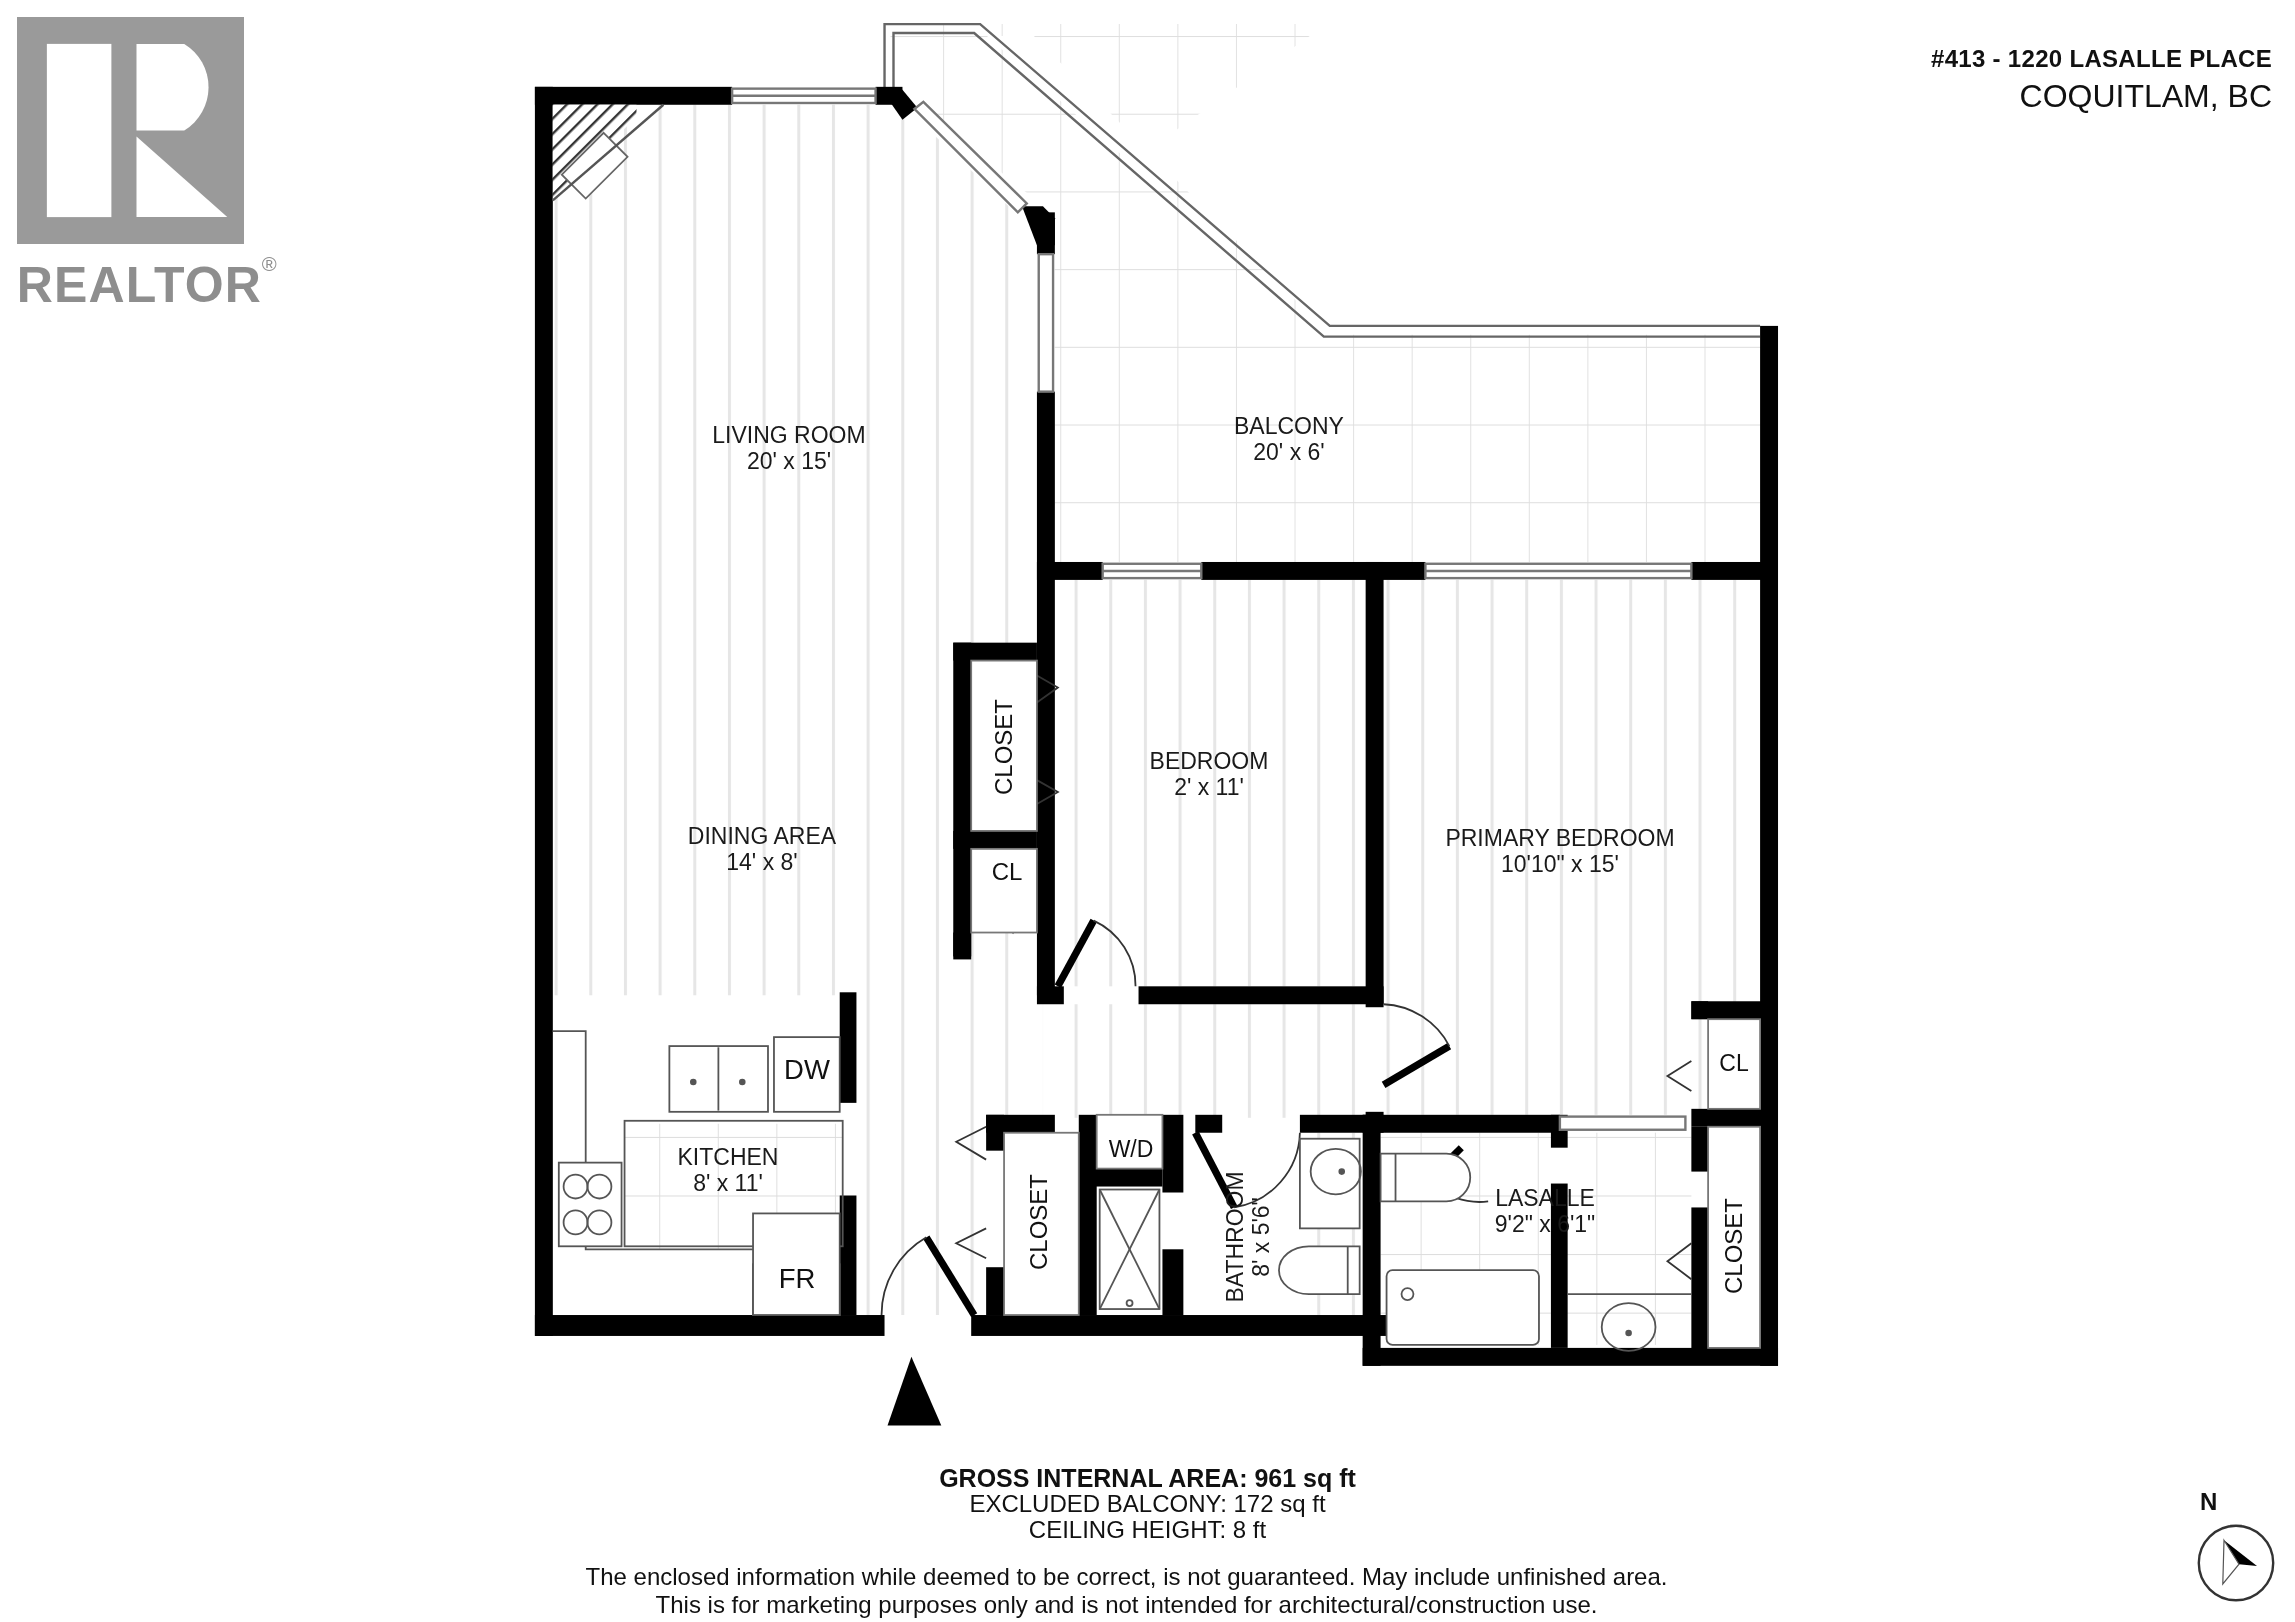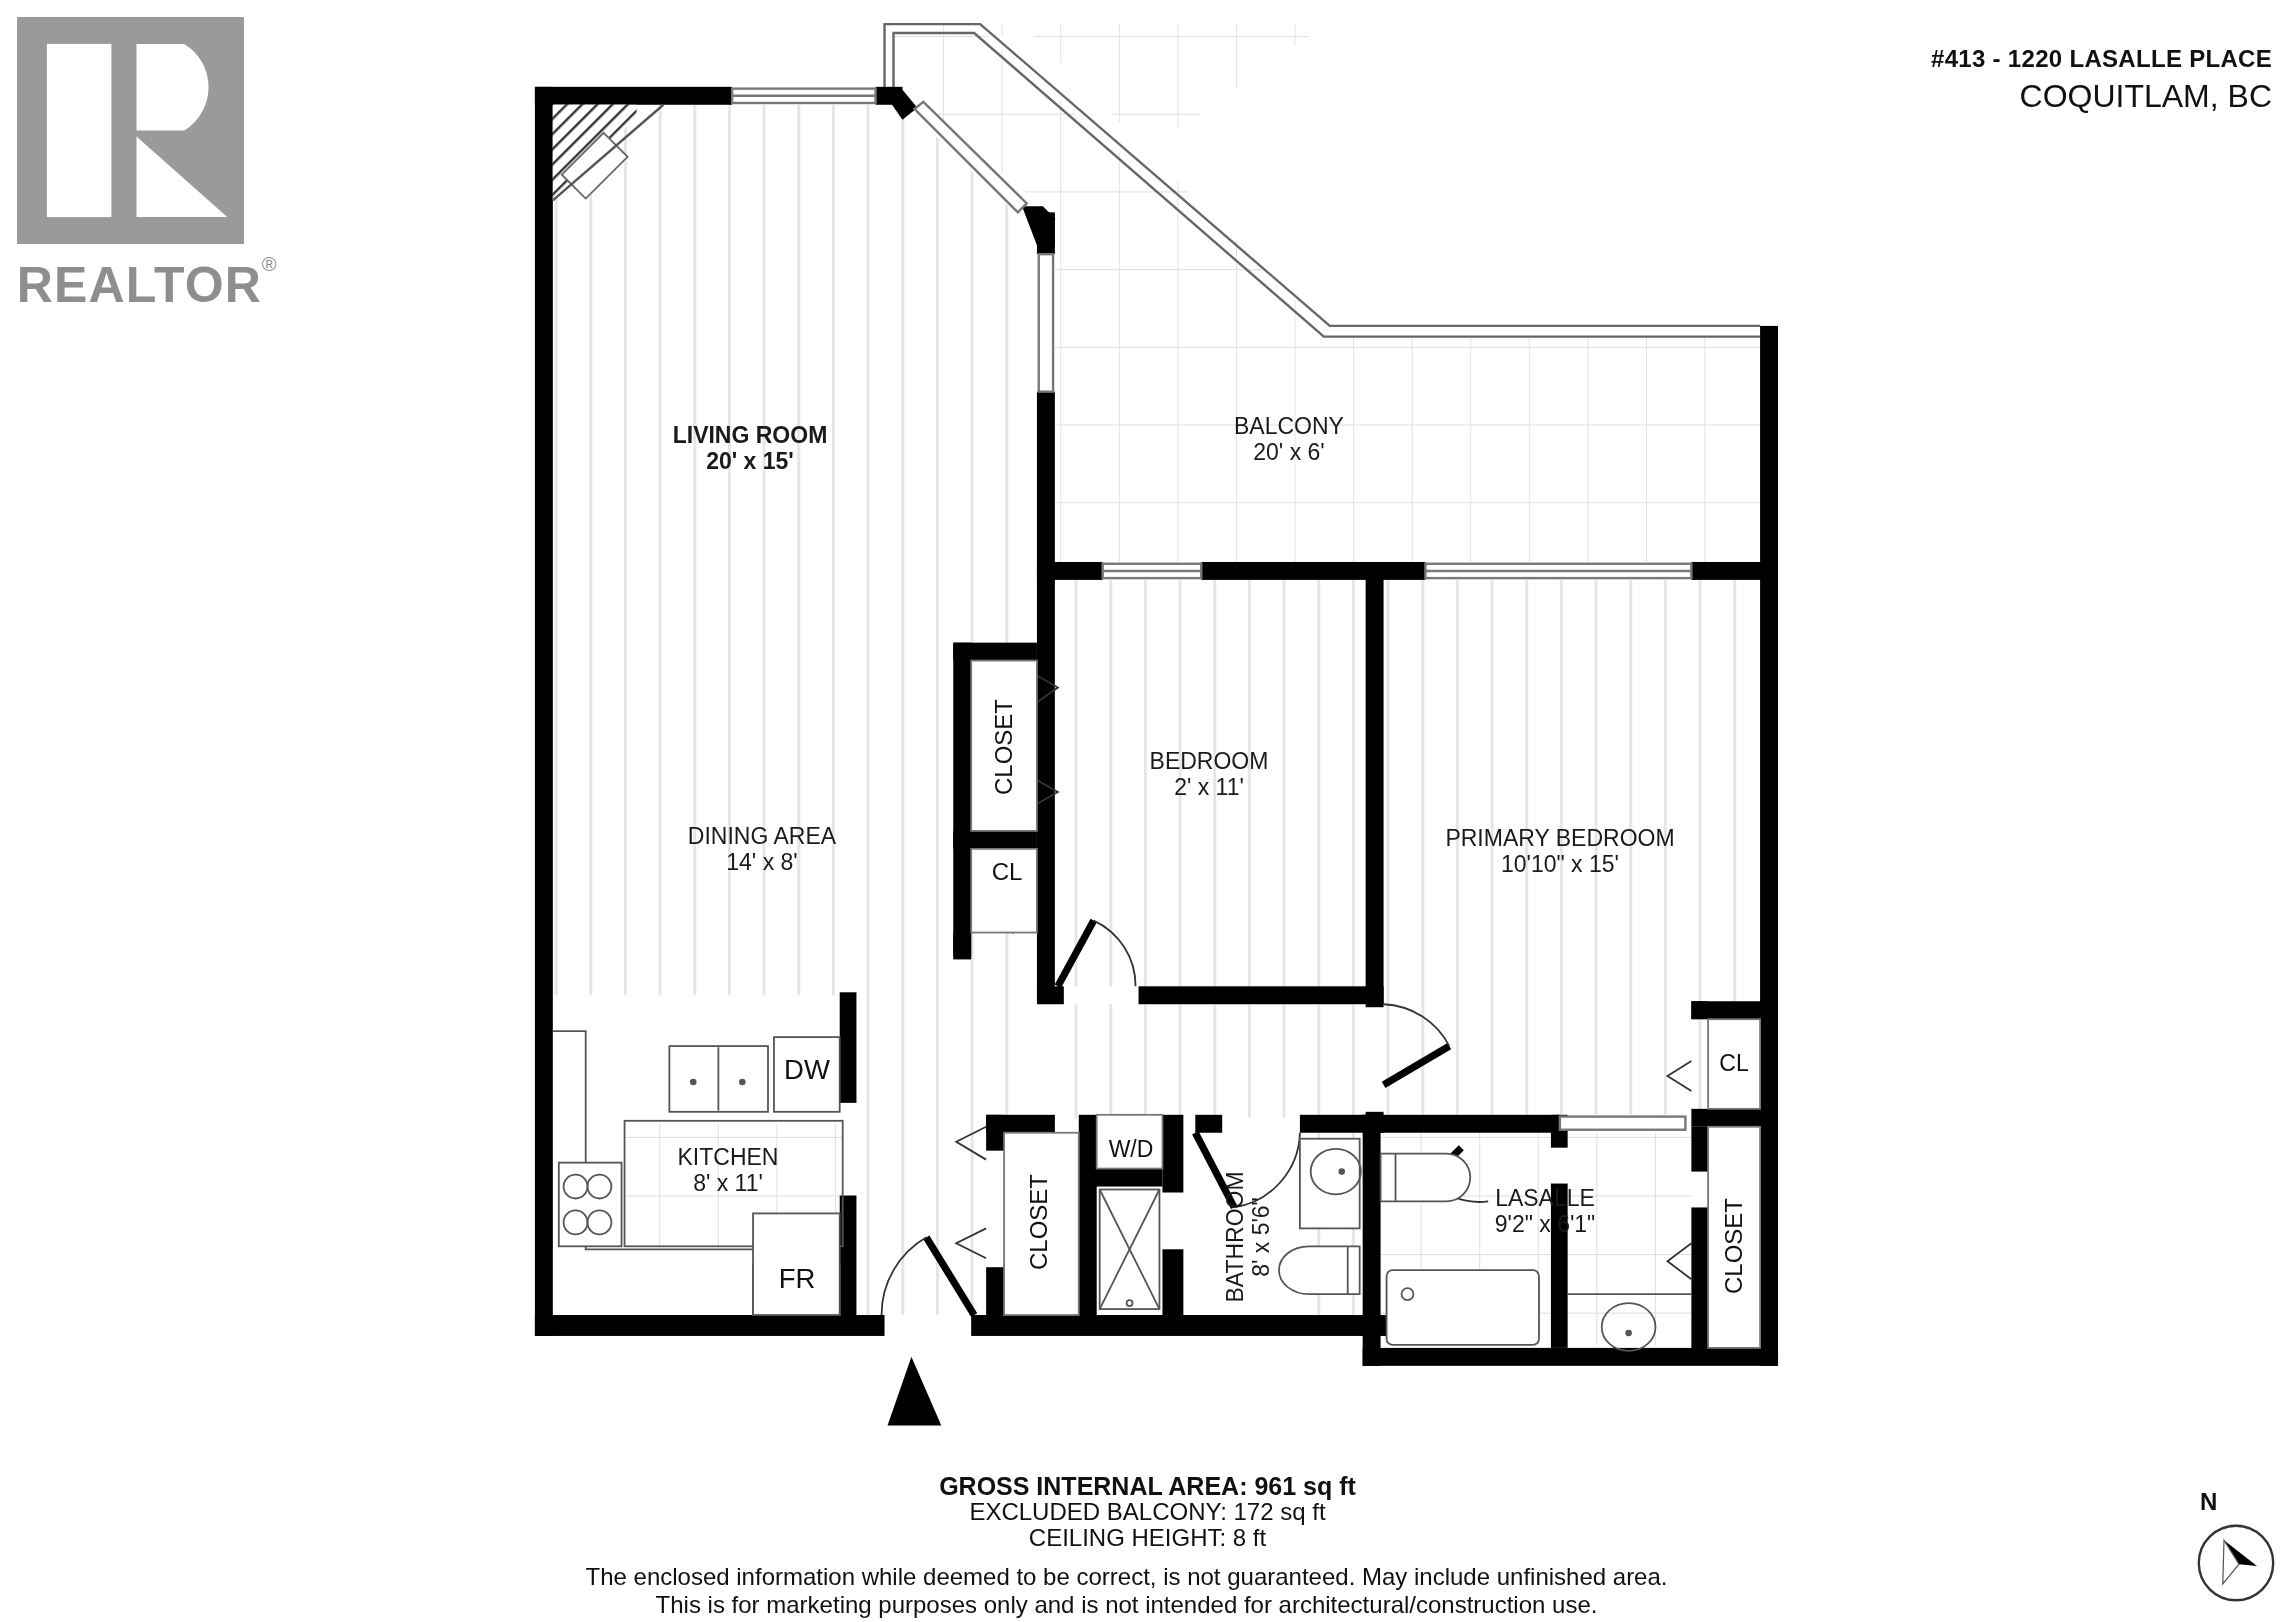--- a/index.html
+++ b/index.html
@@ -8,21 +8,21 @@
   .logo-box { position: absolute; left: 0; top: 0; width: 227px; height: 227px; background: #9a9a9a; }
   .logo-word { position: absolute; left: 0; top: 239px; font-size: 50px; letter-spacing: 1.2px; color: #8e8e8e; font-weight: bold; }
   .logo-reg { position: absolute; left: 245px; top: 236px; font-size: 20.3px; color: #8e8e8e; }
   .address { position: absolute; right: 23px; top: 23px; text-align: right; margin-top: 22px; }
   .address .line1 { font-size: 24px; font-weight: bold; letter-spacing: 0.3px; }
   .address .line2 { font-size: 32px; margin-top: 4.8px; }
   svg.plan { position: absolute; left: 0; top: 0; }
   .room-label { position: absolute; text-align: center; font-size: 23px; line-height: 26px; color: #1a1a1a; white-space: nowrap; transform: translate(-50%, -50%); }
   .fixture-label { position: absolute; font-size: 27.5px; color: #111; transform: translate(-50%, -50%); white-space: nowrap; }
   .vert { transform: translate(-50%, -50%) rotate(-90deg); }
-  .summary { position: absolute; left: 0; width: 2295px; top: 1465px; text-align: center; font-size: 24px; line-height: 26px; margin-top: 8px; }
+  .summary { position: absolute; left: 0; width: 2295px; top: 1465px; text-align: center; font-size: 24px; line-height: 26px; }
   .summary .gross { font-weight: bold; font-size: 25px; }
   .disclaimer { position: absolute; left: 0; width: 2253px; top: 1563px; text-align: center; font-size: 24px; line-height: 27.5px; }
   .north { position: absolute; left: 2188px; top: 1488px; width: 96px; height: 120px; }
   .north .n { position: absolute; left: 12px; top: 0; font-size: 24px; font-weight: bold; }
 </style>
 </head>
 <body>
 
 <div class="logo">
   <div class="logo-box">
@@ -246,21 +246,21 @@
     <rect x="2320" y="2125" width="255" height="125" rx="10" fill="#fff"></rect>
     <circle cx="2355" cy="2165" r="10"></circle>
     <line x1="2623" y1="2165" x2="2830" y2="2165"></line>
     <ellipse cx="2725" cy="2220" rx="45" ry="40"></ellipse>
     <circle cx="2725" cy="2230" r="4" fill="#555"></circle>
   </g>
 
   <polygon points="1525,2270 1485,2385 1575,2385" fill="#000"></polygon>
 </svg>
 
-<div class="room-label" style="left:750px; top:448px;font-weight:bold;">
+<div class="room-label" style="left:789px; top:448px;">
   <div>LIVING ROOM</div>
   <div>20' x 15'</div>
 </div>
 <div class="room-label" style="left:762px; top:849px;">
   <div>DINING AREA</div>
   <div>14' x 8'</div>
 </div>
 <div class="room-label" style="left:728px; top:1170px;">
   <div>KITCHEN</div>
   <div>8' x 11'</div>

